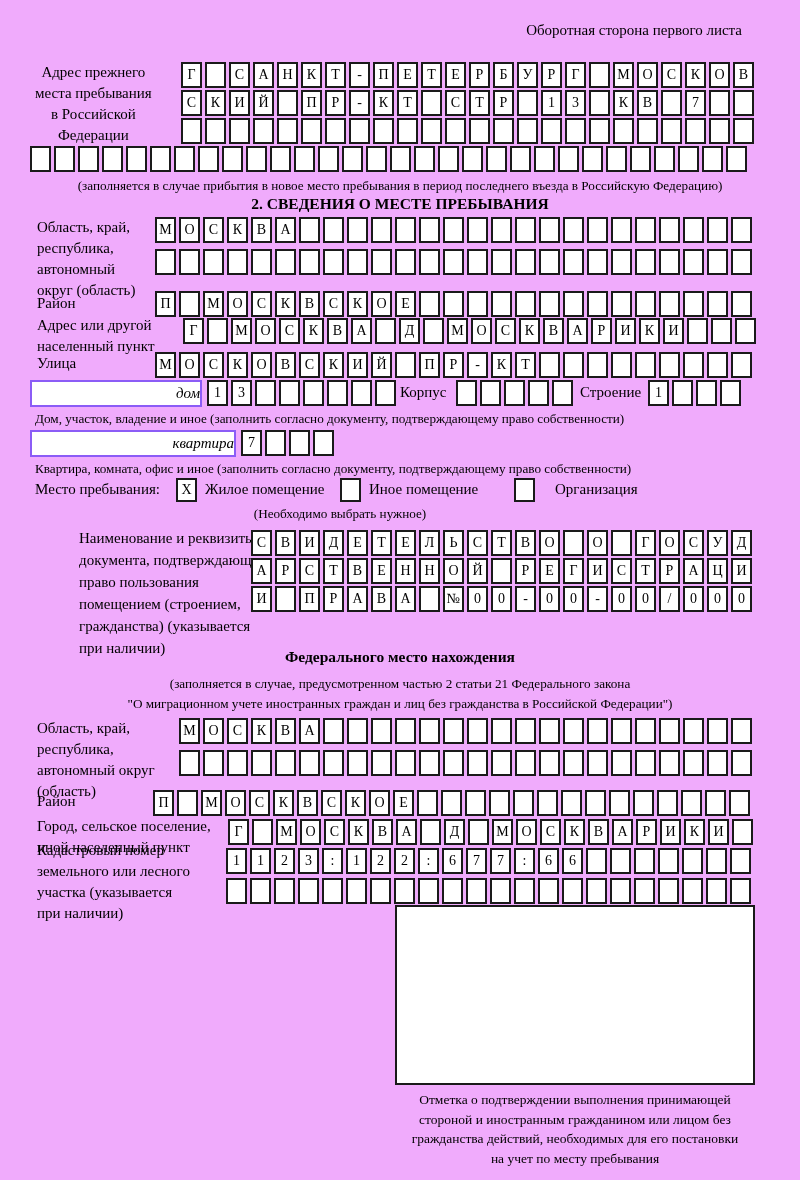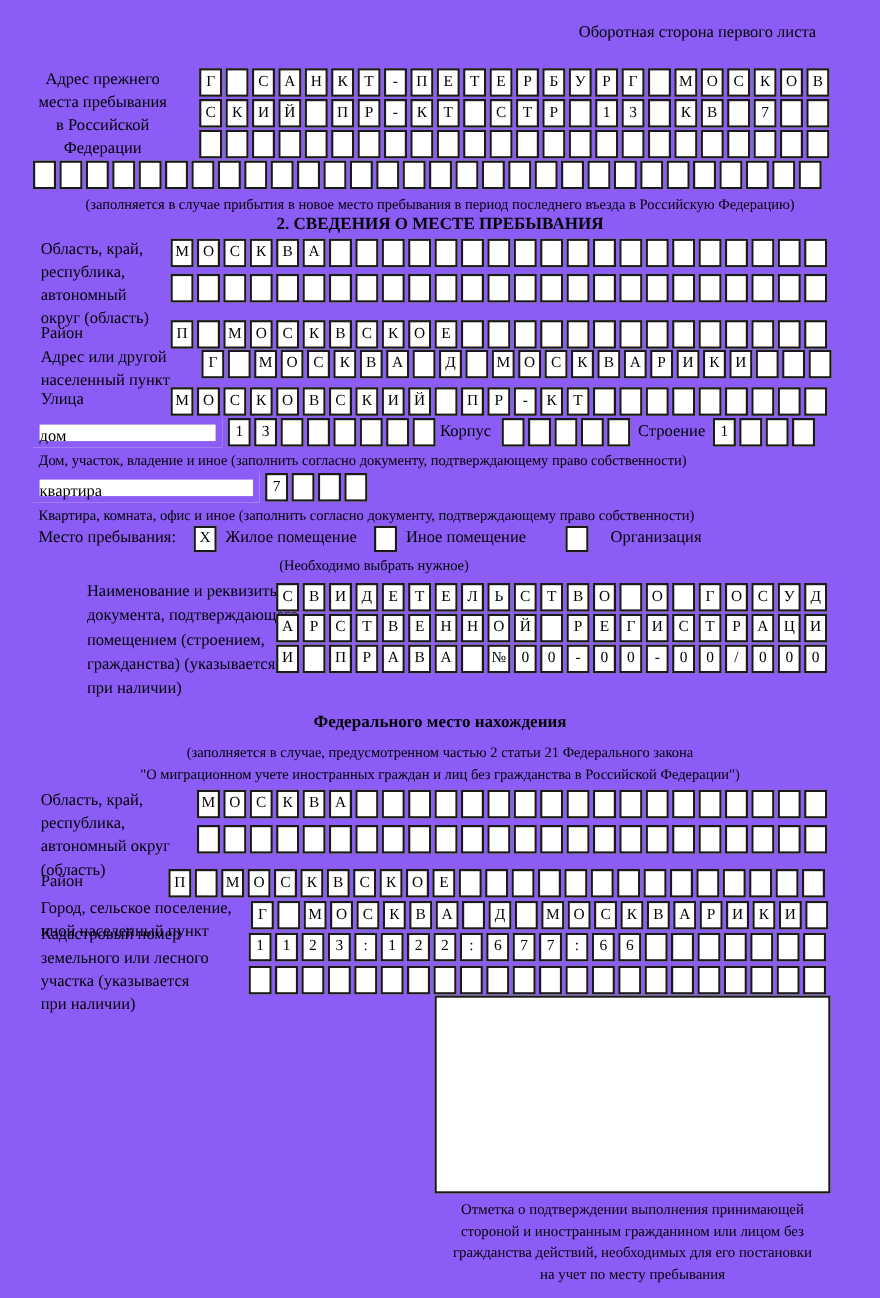--- a/index.html
+++ b/index.html
@@ -1,28 +1,28 @@
 <!DOCTYPE html>
 <html><head>
 <meta charset="utf-8">
 <style>
   html,body{margin:0;padding:0;background:#fff;}
-  .page{position:relative;width:800px;height:1180px;background:#8b5cf6;overflow:hidden;
+  .page{position:relative;width:800px;height:1180px;background:#f0abfc;overflow:hidden;
         font-family:"Liberation Serif",serif;color:#000;}
   .hdr-note{position:absolute;top:22px;right:58px;font-size:15px;}
   .lbl{position:absolute;font-size:15px;line-height:21px;}
   .tline{white-space:nowrap;}
   .cellrow{position:absolute;display:flex;gap:3px;}
   .cell{flex:0 0 21px;width:21px;height:26px;border:2px solid #1a1a1a;box-sizing:border-box;
         font-size:14px;line-height:21px;text-align:center;background:#fff;}
   .cap{position:absolute;font-size:13.2px;line-height:18px;}
   .cap-center{left:0;width:100%;text-align:center;}
   .title{position:absolute;left:0;width:100%;text-align:center;font-weight:bold;font-size:15.5px;}
-  .wbox{position:absolute;border:6px solid #8b5cf6;box-sizing:border-box;height:27px;
-        text-align:left;font-size:15px;line-height:23px;background:#fff;}
+  .wbox{position:absolute;border:2px solid #8b5cf6;box-sizing:border-box;height:27px;
+        text-align:right;font-size:15px;line-height:23px;background:#fff;font-style:italic;}
   .inline-lbl{position:absolute;font-size:15px;white-space:nowrap;}
   .chk{position:absolute;width:21px;height:24px;border:2px solid #1a1a1a;box-sizing:border-box;
        text-align:center;font-size:14px;line-height:20px;background:#fff;}
   .bigbox{position:absolute;left:395px;top:905px;width:360px;height:180px;border:2px solid #1a1a1a;
           box-sizing:border-box;background:#fff;}
   .stamp-cap{position:absolute;left:388px;top:1090px;width:374px;text-align:center;
              font-size:13.5px;line-height:19.5px;}
 </style>
 </head>
 <body>
@@ -343,20 +343,21 @@
   <div class="inline-lbl" style="left:205px;top:481px;">Жилое помещение</div>
   <div class="chk" style="left:340px;top:478px;"></div>
   <div class="inline-lbl" style="left:369px;top:481px;">Иное помещение</div>
   <div class="chk" style="left:514px;top:478px;"></div>
   <div class="inline-lbl" style="left:555px;top:481px;">Организация</div>
   <div class="cap" style="left:170px;top:505px;width:340px;text-align:center;">(Необходимо выбрать нужное)</div>
 
   <div class="lbl" style="left:35px;top:527px;line-height:22px;margin-left:44px;">
       <div class="tline">Наименование и реквизиты</div>
       <div class="tline">документа, подтверждающего</div>
+      <div class="tline">право пользования</div>
       <div class="tline">помещением (строением,</div>
       <div class="tline">гражданства) (указывается</div>
       <div class="tline">при наличии)</div>
     </div>
   <div class="cellrow" style="left:251px;top:530px;">
       <span class="cell">С</span>
       <span class="cell">В</span>
       <span class="cell">И</span>
       <span class="cell">Д</span>
       <span class="cell">Е</span>

